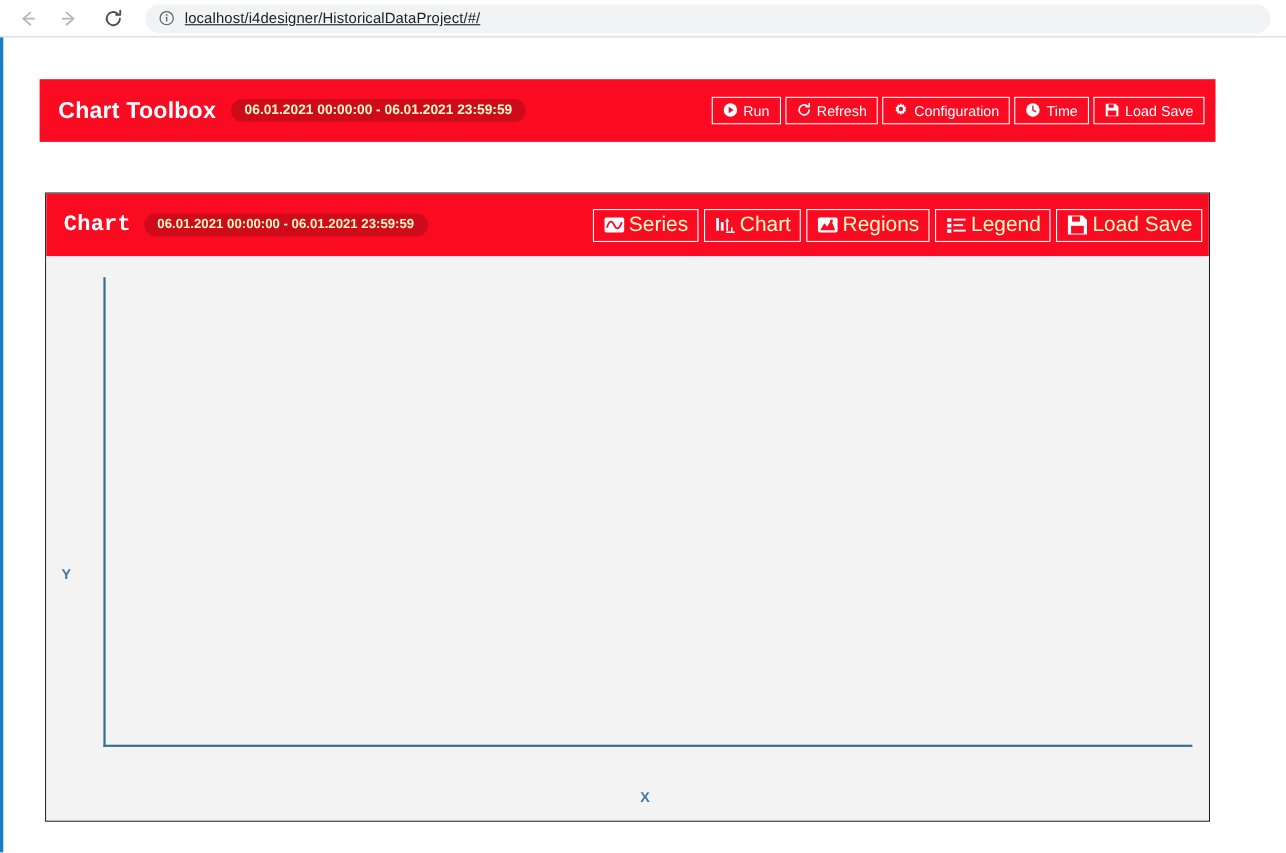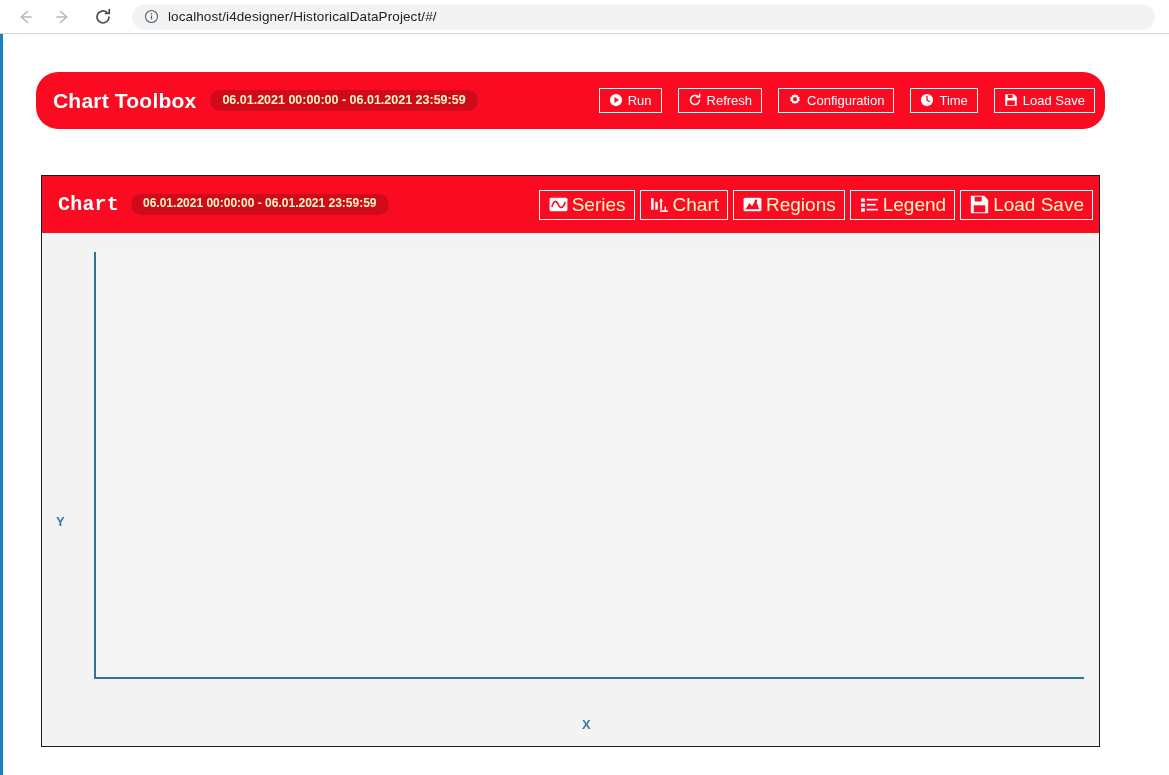--- a/index.html
+++ b/index.html
@@ -44,38 +44,38 @@
     padding: 0 12px;
     margin-right: 14px;
   }
   .info-icon { margin-right: 9px; display: flex; align-items: center; }
   .url-text {
     font-size: 13.5px;
     color: #202124;
     letter-spacing: .1px;
     white-space: nowrap;
     font-family: "Liberation Sans", sans-serif;
+    text-decoration: underline;
   }
 
   
   .page-left-edge {
     position: absolute; left: 0; top: 34px;
     width: 3px; height: 741px;
     background: #1a7fc1;
   }
 
   
   .toolbox-panel {
     position: absolute;
     left: 36px; top: 72px;
     width: 1069px; height: 57px;
     background: #fa0b21;
     display: flex; align-items: center;
     padding: 0 10px 0 17px;
-    border-radius: 22px;
   }
   .panel-title {
     color: #ffffff;
     font-size: 21px;
     font-weight: bold;
     letter-spacing: .2px;
     white-space: nowrap;
   }
   .date-badge {
     margin-left: 14px;
@@ -84,21 +84,21 @@
     font-size: 12.5px;
     font-weight: bold;
     border-radius: 11px;
     padding: 3px 12px 4px;
     white-space: nowrap;
     line-height: 1.15;
   }
   .btn-group {
     margin-left: auto;
     display: flex; align-items: stretch;
-    gap: 16px;
+    gap: 4px;
   }
   .tb-btn {
     border: 1px solid #ffffff;
     background: transparent;
     color: #ffffff;
     display: flex; align-items: center;
     gap: 5px;
     padding: 4px 9px 5px;
     font-size: 13px;
     white-space: nowrap;

